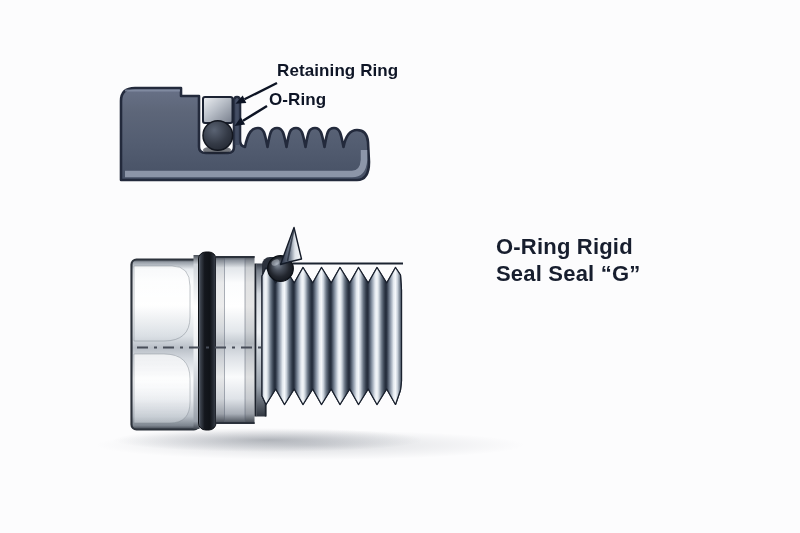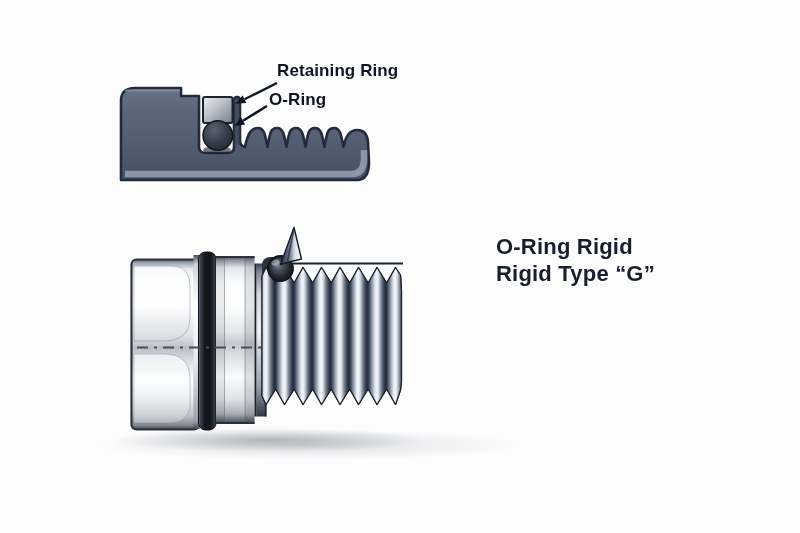--- a/index.html
+++ b/index.html
@@ -243,16 +243,16 @@
       <polygon points="234.5,126 240.8,117.2 245.2,124.4" fill="#0d1424"></polygon>
     </g>
   </g>
 </svg>
 
 <div class="label label-retaining">Retaining Ring</div>
 <div class="label label-oring">O-Ring</div>
 
 <div class="caption">
   <div>O-Ring Rigid</div>
-  <div>Rigid Type “G”</div>
+  <div>Seal Seal “G”</div>
 </div>
 
 </div>
 
 </body></html>

